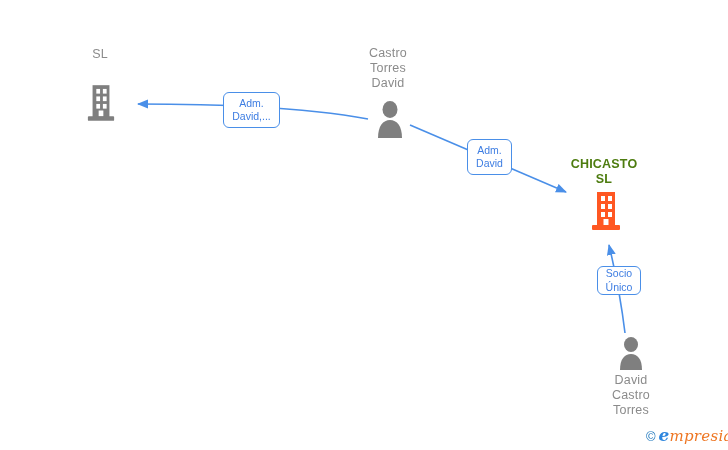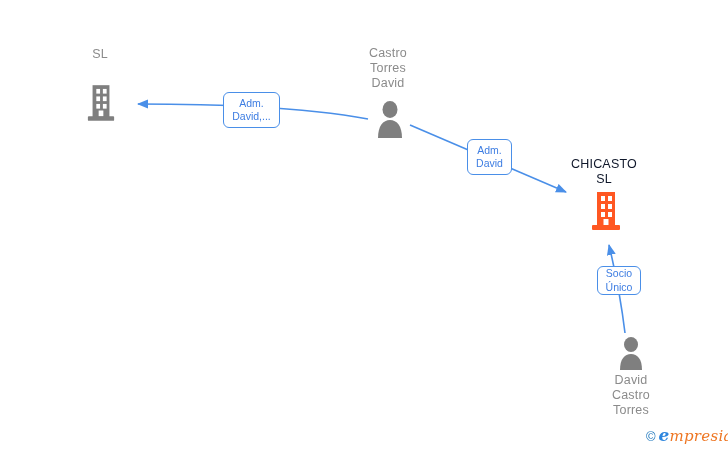--- a/index.html
+++ b/index.html
@@ -5,21 +5,21 @@
   html,body{margin:0;padding:0;background:#fff;}
   #stage{
     position:relative;width:728px;height:450px;background:#ffffff;overflow:hidden;
     font-family:"Liberation Sans","DejaVu Sans",sans-serif;
   }
   #edge-layer{position:absolute;left:0;top:0;z-index:1;}
   .node-label{
     position:absolute;width:120px;text-align:center;z-index:2;
     color:#8b8b8b;font-size:12.5px;line-height:15px;letter-spacing:.2px;cursor:pointer;
   }
-  .node-label.highlight{color:#0f172a;font-weight:400;}
+  .node-label.highlight{color:#4d7c0f;font-weight:700;}
   .node-icon{position:absolute;z-index:2;cursor:pointer;}
   .icon-gray{color:#7f7f7f;}
   .icon-orange{color:#ff5722;}
   .edge-box{
     position:absolute;z-index:3;background:#ffffff;
     border:1.5px solid #4a8fe8;border-radius:6px;
     color:#3d7de2;font-size:10.5px;line-height:13.5px;text-align:center;
     display:flex;flex-direction:column;justify-content:center;align-items:center;
     box-sizing:border-box;
   }

